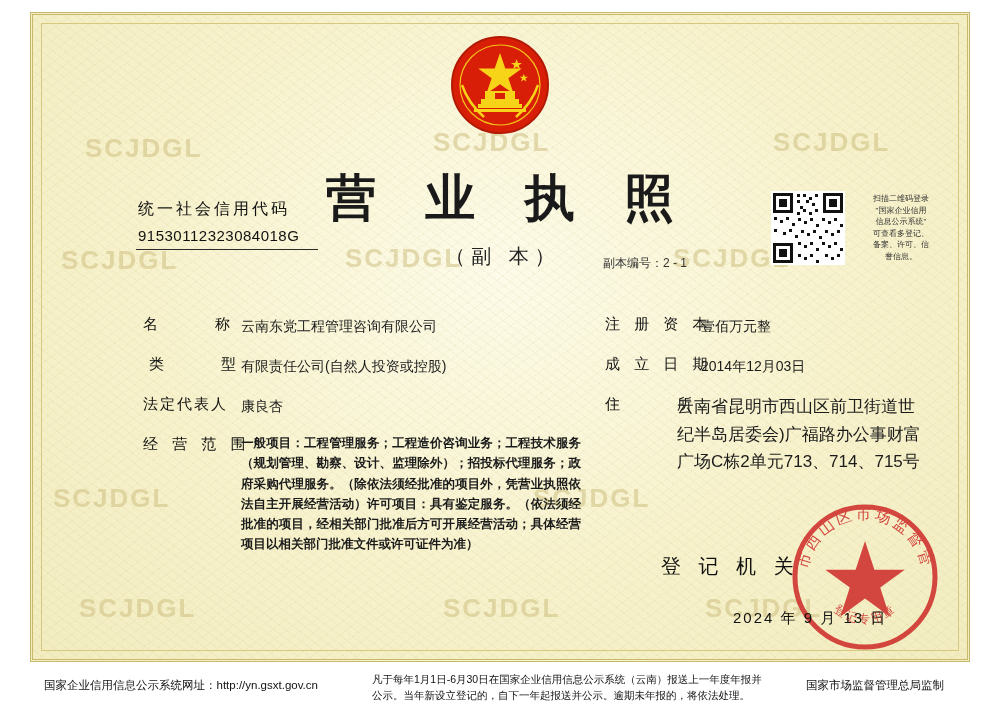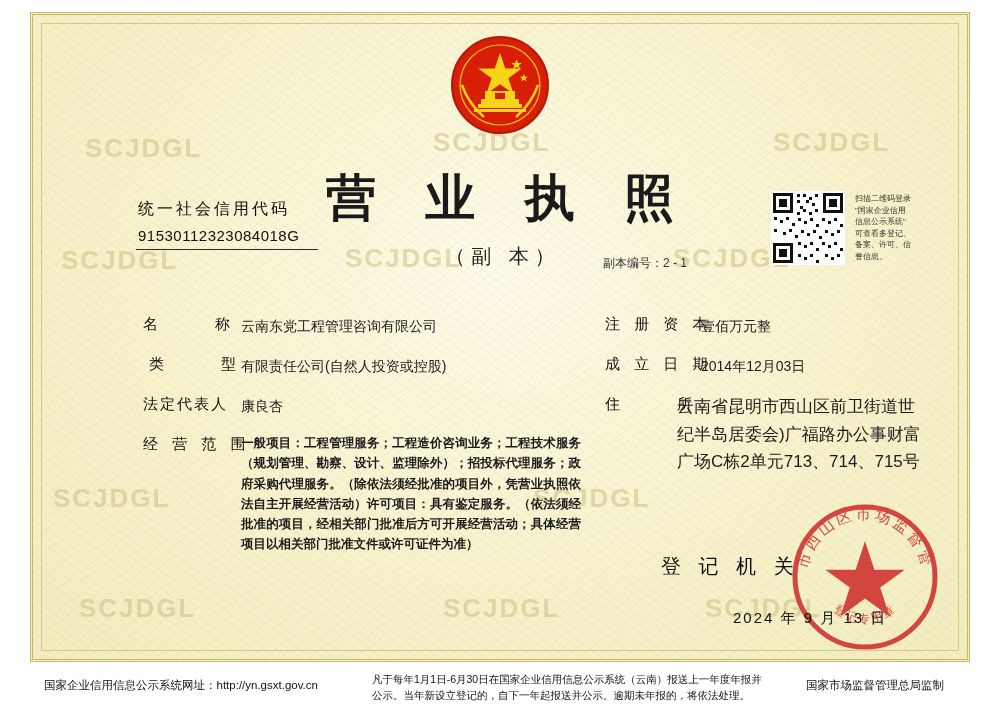--- a/index.html
+++ b/index.html
@@ -362,21 +362,21 @@
           <rect x="27" y="63" width="3" height="3"></rect>
             <rect x="33" y="66" width="3" height="3"></rect>
             <rect x="39" y="63" width="3" height="3"></rect>
             <rect x="45" y="69" width="3" height="3"></rect>
           <rect x="54" y="63" width="3" height="3"></rect>
             <rect x="60" y="66" width="3" height="3"></rect>
             <rect x="66" y="63" width="3" height="3"></rect>
         </g>
       </svg>
     </div>
-    <div class="qr-note" style="white-space:pre-line;">扫描二维码登录
+    <div class="qr-note" style="white-space:pre-line;text-align:center;">扫描二维码登录
 "国家企业信用
 信息公示系统"
 可查看多登记、
 备案、许可、信
 誉信息。</div>
 
     <div class="field" style="left:110px; top:300px;text-align:center;">
       <span class="f-label">名　　称</span>
     </div>
     <div class="field f-value" style="left:208px; top:301px;">

